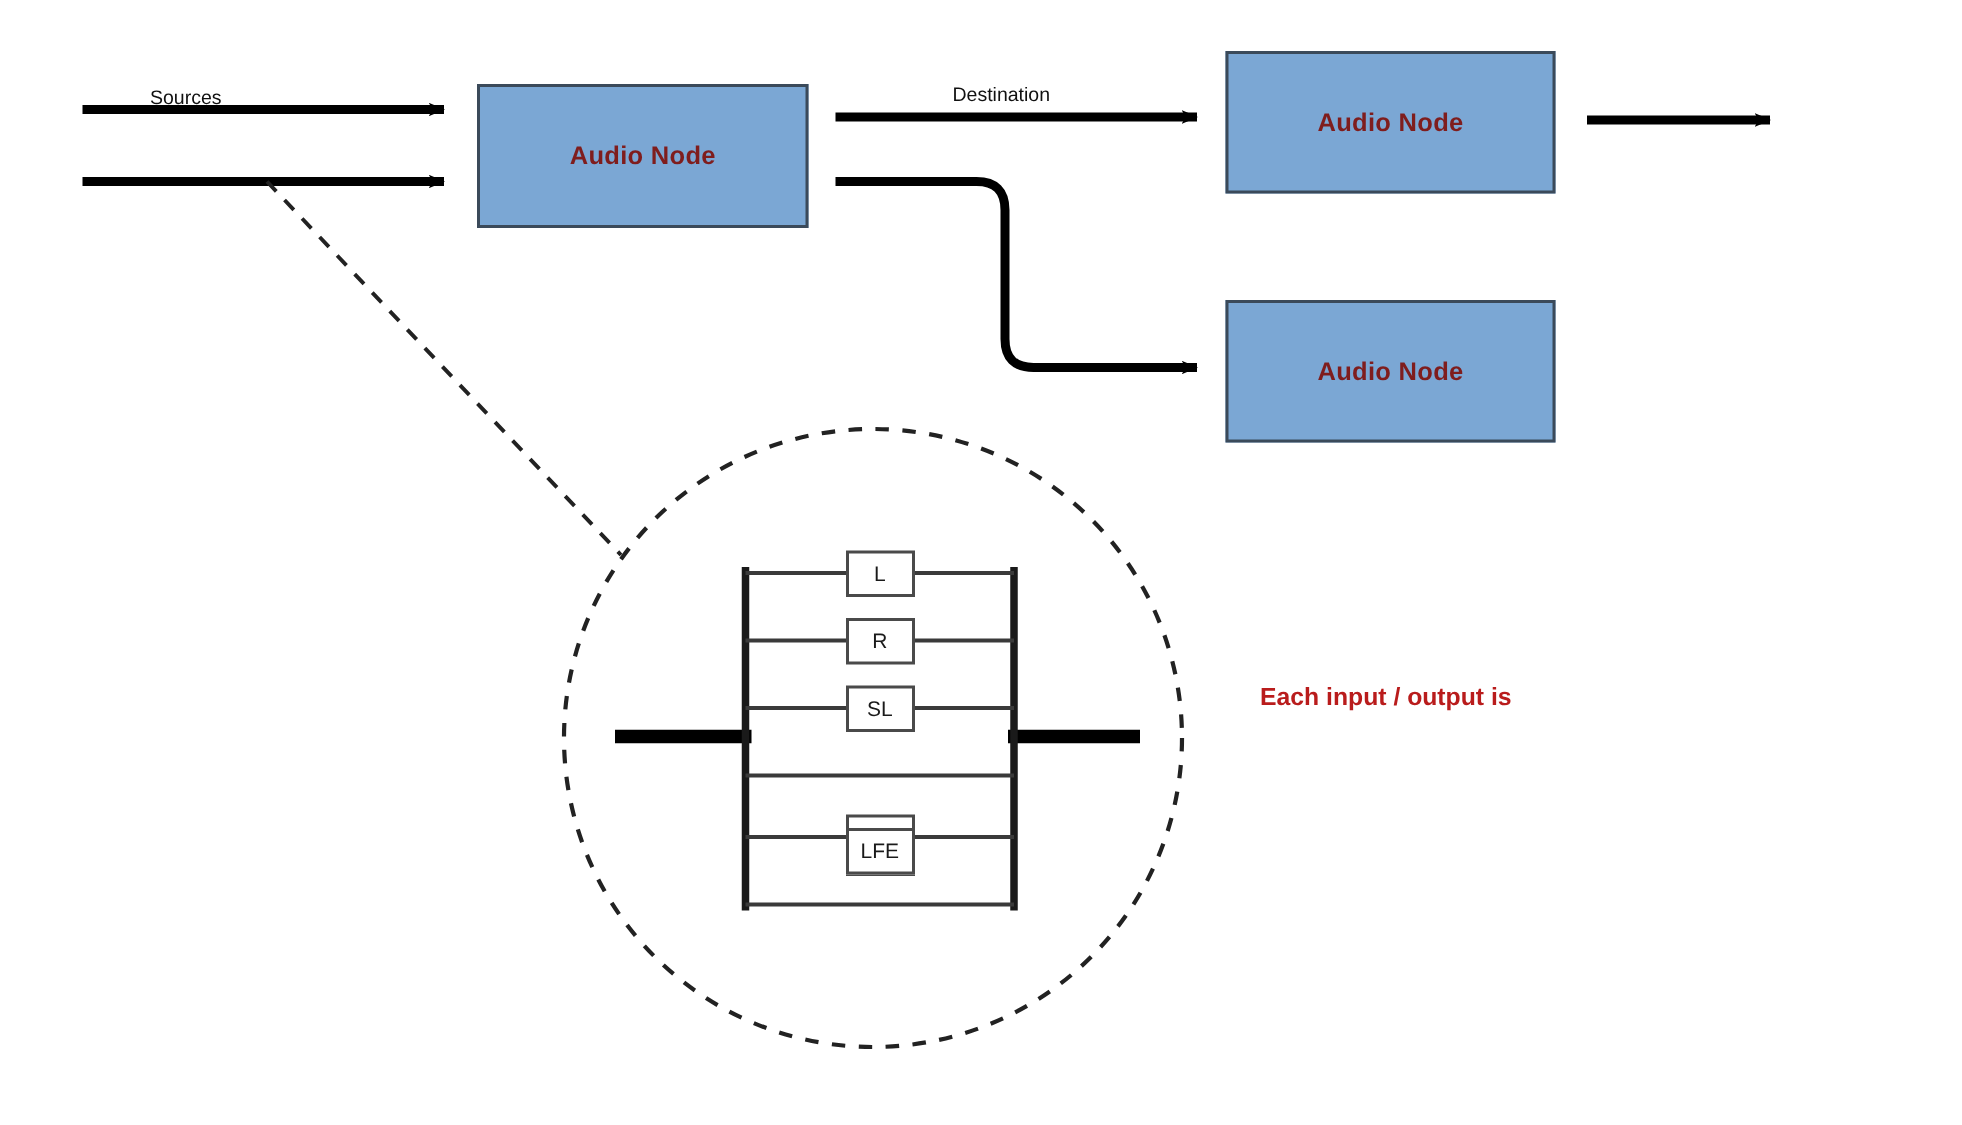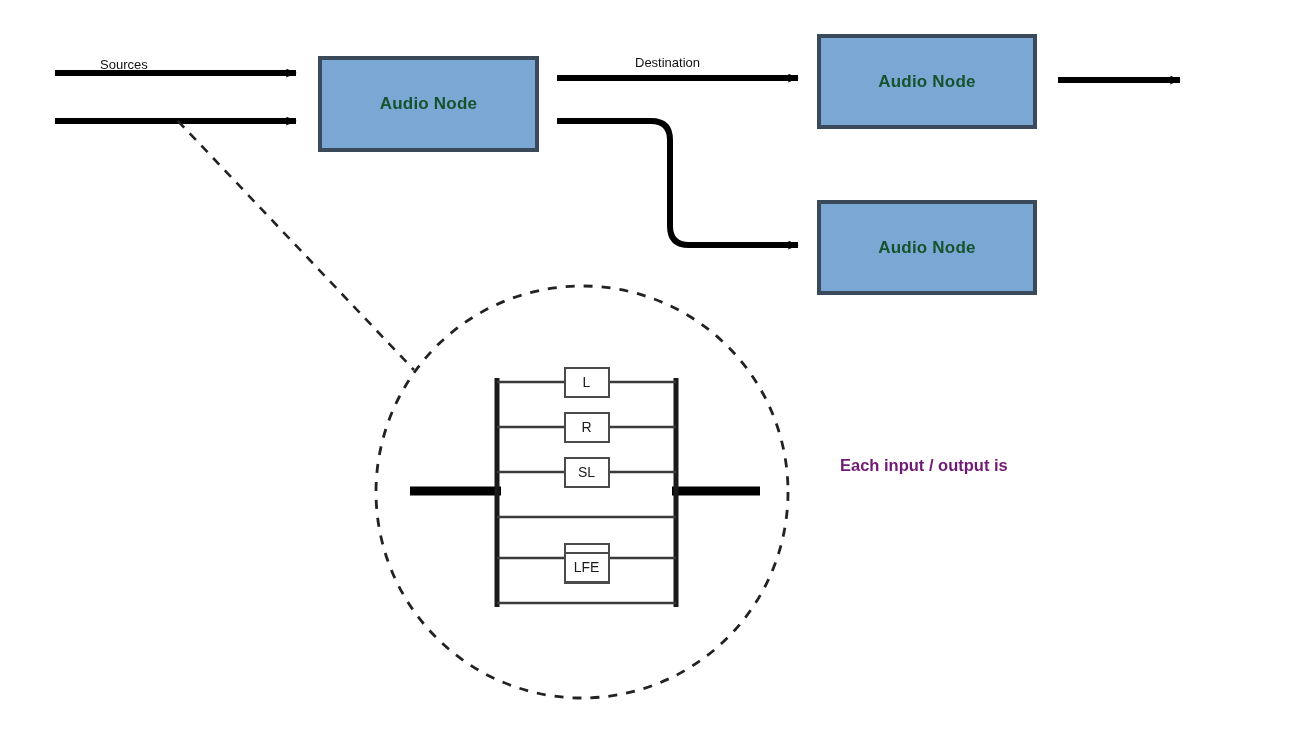--- a/index.html
+++ b/index.html
@@ -28,22 +28,22 @@
     height: 750px;
   }
   
   .node-box {
     position: absolute;
     box-sizing: border-box;
     display: flex;
     align-items: center;
     justify-content: center;
     background: #7BA7D4;
-    border: 4px solid #1d4ed8;
-    color: #14532d;
+    border: 2px solid #1d4ed8;
+    color: #7f1d1d;
     font-weight: bold;
     font-size: 17px;
     letter-spacing: 0.2px;
     font-family: "Liberation Sans", sans-serif;
   }
   #node-source   { left: 318px; top: 56px;  width: 221px; height: 96px; }
   #node-dest-top { left: 817px; top: 34px;  width: 220px; height: 95px; }
   #node-dest-bot { left: 817px; top: 200px; width: 220px; height: 95px; }
 
   
@@ -77,21 +77,21 @@
 
   
   #annotation-text {
     position: absolute;
     left: 840px;
     top: 452px;
     width: 330px;
     font-size: 16.5px;
     font-weight: bold;
     line-height: 1.62;
-    color: #701a75;
+    color: #b91c1c;
     font-family: "Liberation Sans", sans-serif;
   }
   #annotation-text div { white-space: nowrap; }
 </style>
 </head>
 <body>
 
 <div id="stage">
 
   <svg id="diagram-svg" viewBox="0 0 1308 750" xmlns="http://www.w3.org/2000/svg">

